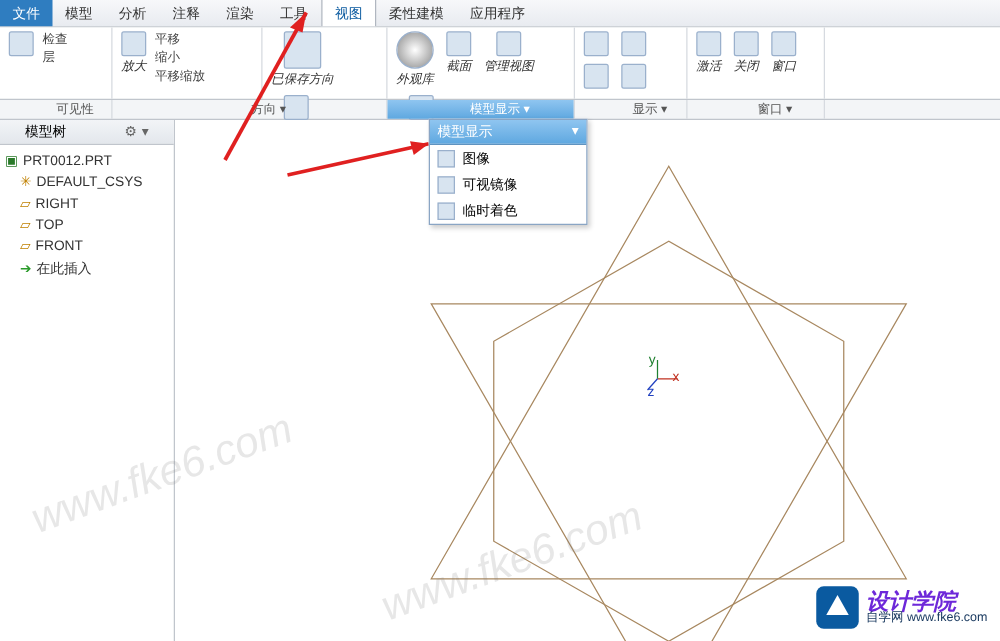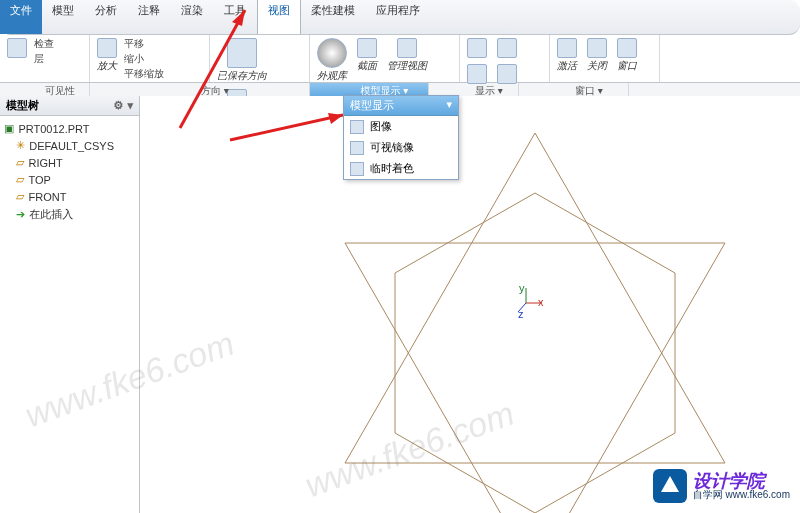--- a/index.html
+++ b/index.html
@@ -1,38 +1,38 @@
 <!DOCTYPE html>
 <html><head>
 <meta charset="utf-8">
 <style>
 *{margin:0;padding:0;box-sizing:border-box;font-family:"Microsoft YaHei",SimSun,sans-serif;font-size:11px;}
 body{background:#fff;width:800px;height:513px;overflow:hidden;position:relative;}
-.menubar{background:linear-gradient(#f7f8fa,#e8ebf0);border-bottom:1px solid #c0c5cc;height:35px;display:flex;align-items:stretch;border-radius:11px;}
+.menubar{background:linear-gradient(#f7f8fa,#e8ebf0);border-bottom:1px solid #c0c5cc;height:22px;display:flex;align-items:stretch;}
 .menubar .m{padding:3px 10px;color:#333;border-right:1px solid transparent;}
 .menubar .m.active{background:#fff;border-left:1px solid #b0b6c0;border-right:1px solid #b0b6c0;color:#0a5aa0;text-align:right;}
 .menubar .file{background:#2f7dc0;color:#fff;padding:3px 10px;}
-.ribbon{background:#fff;border-bottom:1px solid #c0c5cc;height:48px;display:flex;}
+.ribbon{background:#fff;border-bottom:1px solid #c0c5cc;height:58px;display:flex;}
 .rgrp{border-right:1px solid #d6dae0;padding:2px 4px;display:flex;flex-direction:column;justify-content:space-between;}
 .rgrp .icons{display:flex;gap:4px;align-items:flex-start;flex-wrap:wrap;}
 .ibtn{display:flex;flex-direction:column;align-items:center;padding:1px 3px;gap:1px;}
 .ibtn .ic{width:20px;height:20px;background:#d8e4f0;border:1px solid #9ab0cc;border-radius:2px;}
 .ibtn .bigic{width:30px;height:30px;}
 .ibtn .t{font-size:10px;color:#333;white-space:nowrap;font-style:italic;}
 .smallrow{display:flex;flex-direction:column;gap:1px;}
 .smallrow span{font-size:10px;color:#444;}
 .grplabelbar{display:flex;background:#f3f5f7;border-bottom:1px solid #c0c5cc;height:16px;}
 .grplabelbar div{border-right:1px solid #d6dae0;text-align:center;font-size:10px;color:#555;line-height:15px;padding-left:31px;}
-.dropdown{position:absolute;left:343px;top:95px;width:116px;background:#fff;border:1px solid #8aa5c4;box-shadow:2px 2px 4px rgba(0,0,0,.2);z-index:50;}
+.dropdown{position:absolute;left:343px;top:95px;width:127px;background:#fff;border:1px solid #8aa5c4;box-shadow:2px 2px 4px rgba(0,0,0,.2);z-index:50;}
 .dropdown .hdr{background:linear-gradient(#8fc5f0,#5fa8e0);color:#fff;padding:2px 6px;border-bottom:1px solid #5f93c0;}
 .dropdown .hdr::after{content:"▾";float:right;}
 .dropdown .it{padding:3px 6px;display:flex;align-items:center;gap:6px;}
 .dropdown .it .ic{width:14px;height:14px;background:#d8e4f0;border:1px solid #9ab0cc;}
 .sidebar{position:absolute;left:0;top:96px;width:140px;bottom:0;border-right:1px solid #c0c5cc;background:#fff;}
-.sidehdr{background:linear-gradient(#f2f4f7,#e3e7ec);border-bottom:1px solid #c0c5cc;padding:2px 6px;display:flex;justify-content:space-between;align-items:center;font-weight:bold;}
+.sidehdr{background:linear-gradient(#f2f4f7,#e3e7ec);border-bottom:1px solid #c0c5cc;padding:2px 20px;display:flex;justify-content:space-between;align-items:center;font-weight:normal;}
 .sidehdr .tools span{margin-left:4px;color:#666;}
 .tree{padding:4px 2px;}
 .tree .node{padding:2px 2px 2px 14px;display:flex;align-items:center;gap:4px;color:#333;}
 .tree .root{padding-left:2px;}
 .canvas{position:absolute;left:140px;top:96px;right:0;bottom:0;background:#fff;}
 .toolbar2{position:absolute;left:140px;top:96px;right:0;height:22px;display:flex;align-items:center;gap:2px;padding:2px 4px;}
 .toolbar2 .sep{width:1px;height:16px;background:#ccc;margin:0 2px;}
 .toolbar2 .ic{width:16px;height:16px;background:#e7eef7;border:1px solid #b7c6d8;}
 .arrow{position:absolute;z-index:40;}
 .wm{position:absolute;color:rgba(120,120,120,.18);font-size:34px;transform:rotate(-20deg);pointer-events:none;font-style:italic;}
@@ -150,21 +150,21 @@
           <div class="ic"></div>
           <span class="t">窗口</span>
         </div>
     </div>
   </div>
 </div>
 
 <div class="grplabelbar">
   <div style="width:90px">可见性</div>
   <div style="width:220px">方向 ▾</div>
-  <div style="width:119px;background:linear-gradient(#8fc5f0,#5fa8e0);color:#fff">模型显示 ▾</div>
+  <div style="width:150px;background:linear-gradient(#8fc5f0,#5fa8e0);color:#fff">模型显示 ▾</div>
   <div style="width:90px">显示 ▾</div>
   <div style="width:110px">窗口 ▾</div>
 </div>
 
 <div class="toolbar2">
   <div style="flex:1"></div>
   <div class="ic"></div>
   <div class="ic"></div>
   <div class="ic"></div>
   <div class="sep"></div>

